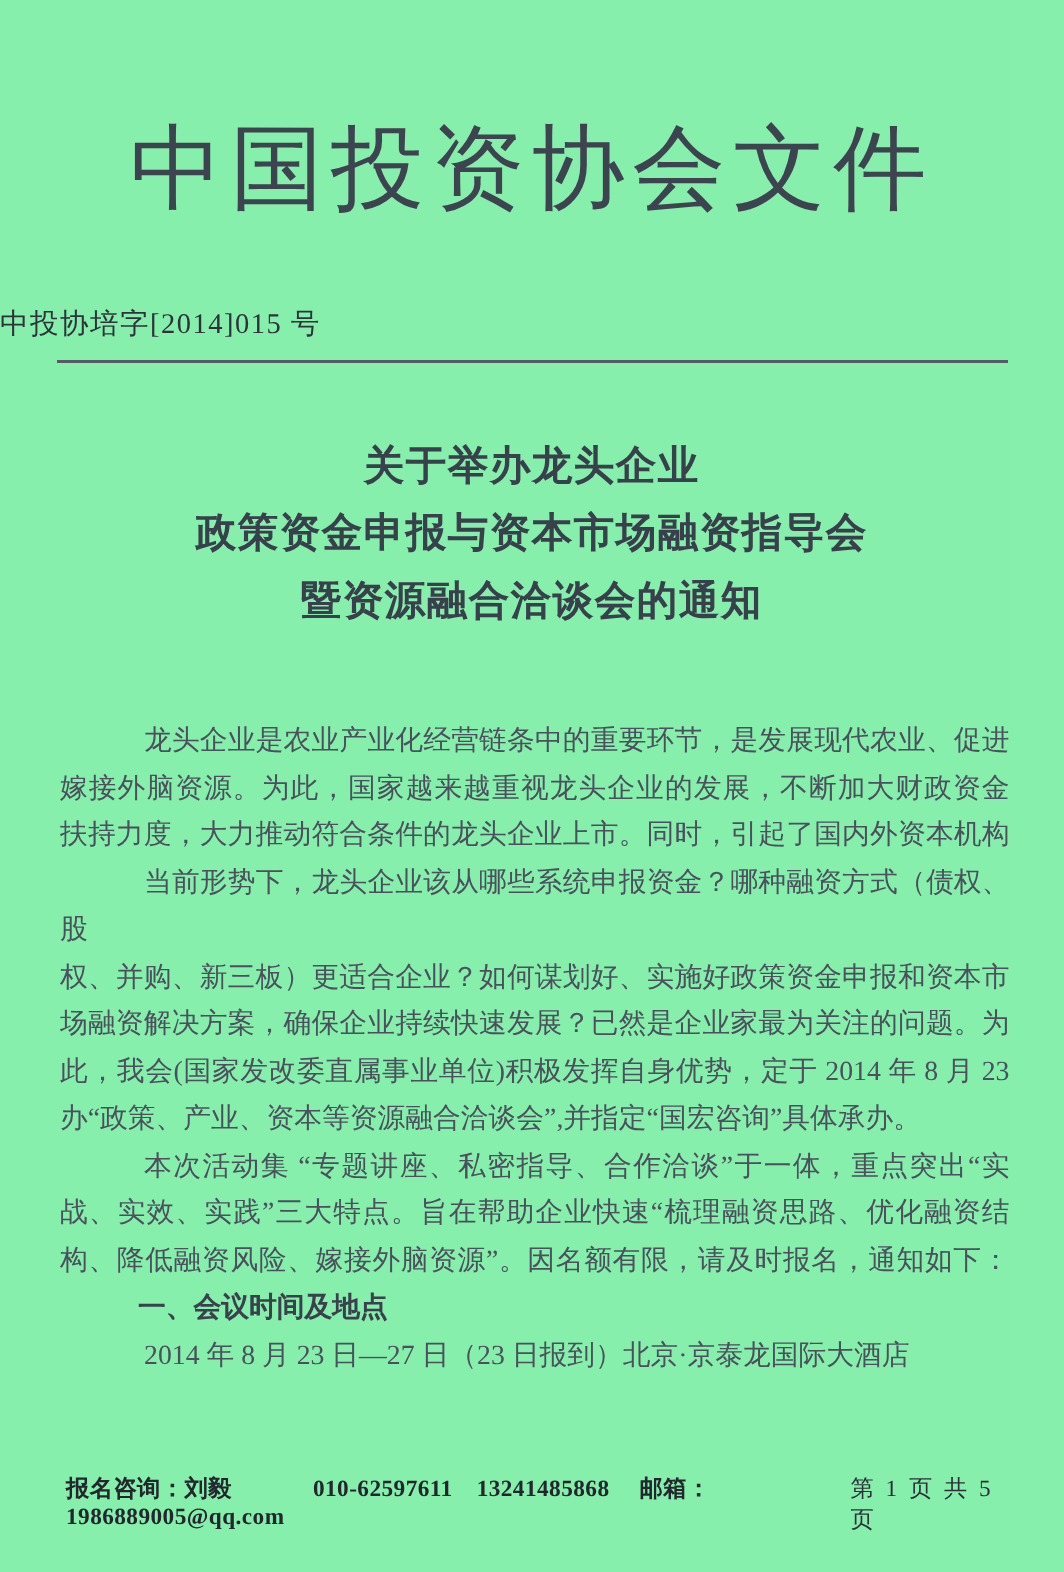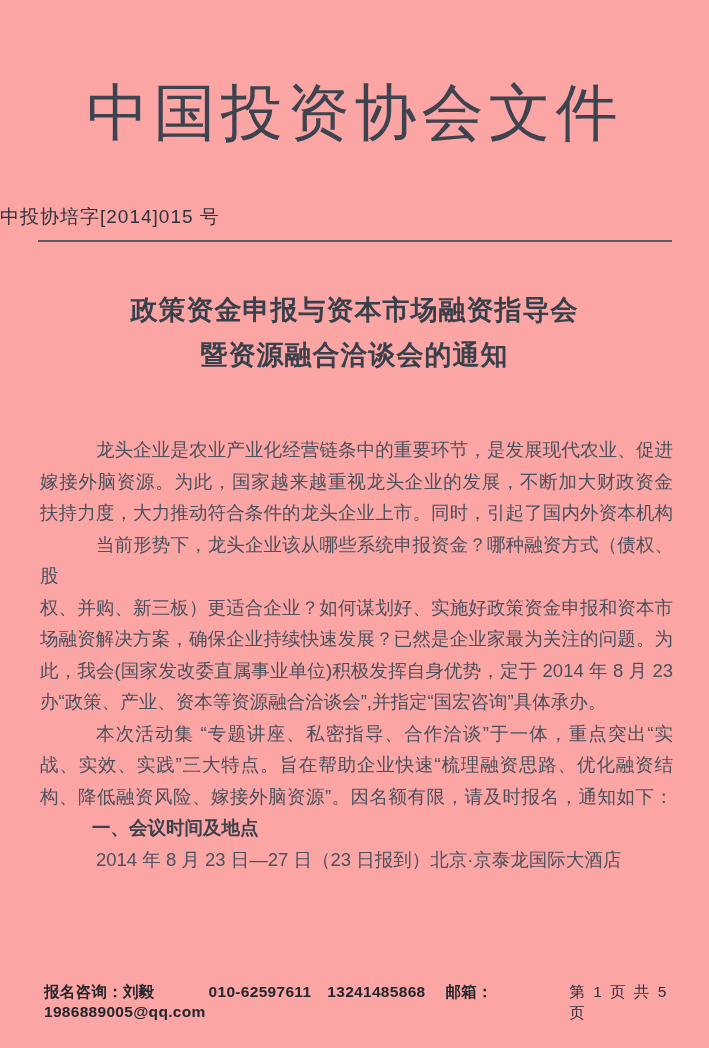--- a/index.html
+++ b/index.html
@@ -1,22 +1,22 @@
 <!DOCTYPE html>
 <html lang="zh"><head>
 <meta charset="utf-8">
 <style>
   html, body { margin: 0; padding: 0; background: #ffffff; }
   .page {
     position: relative;
     width: 709px;
     height: 1048px;
-    background: #fca5a5;
+    background: #86efac;
     overflow: hidden;
-    font-family: Liberation Sans, sans-serif;
+    font-family: Liberation Serif, serif;
   }
   .org-title {
     margin-top: 62px;
     text-align: center;
     font-size: 62px;
     line-height: 102px;
     letter-spacing: 5px;
     font-weight: 400;
     color: #3d4450;
   }
@@ -75,20 +75,21 @@
 
 <div class="page">
 
   <div class="org-title">中国投资协会文件</div>
 
   <div class="doc-number">中投协培字[2014]015 号</div>
 
   <div class="rule"></div>
 
   <div class="subject">
+    <div class="subject-line">关于举办龙头企业</div>
     <div class="subject-line">政策资金申报与资本市场融资指导会</div>
     <div class="subject-line">暨资源融合洽谈会的通知</div>
   </div>
 
   <div class="body">
     <div class="line indent fill">龙头企业是农业产业化经营链条中的重要环节，是发展现代农业、促进</div>
     <div class="line fill">嫁接外脑资源。为此，国家越来越重视龙头企业的发展，不断加大财政资金</div>
     <div class="line fill">扶持力度，大力推动符合条件的龙头企业上市。同时，引起了国内外资本机构</div>
     <div class="line indent fill">当前形势下，龙头企业该从哪些系统申报资金？哪种融资方式（债权、股</div>
     <div class="line fill">权、并购、新三板）更适合企业？如何谋划好、实施好政策资金申报和资本市</div>

